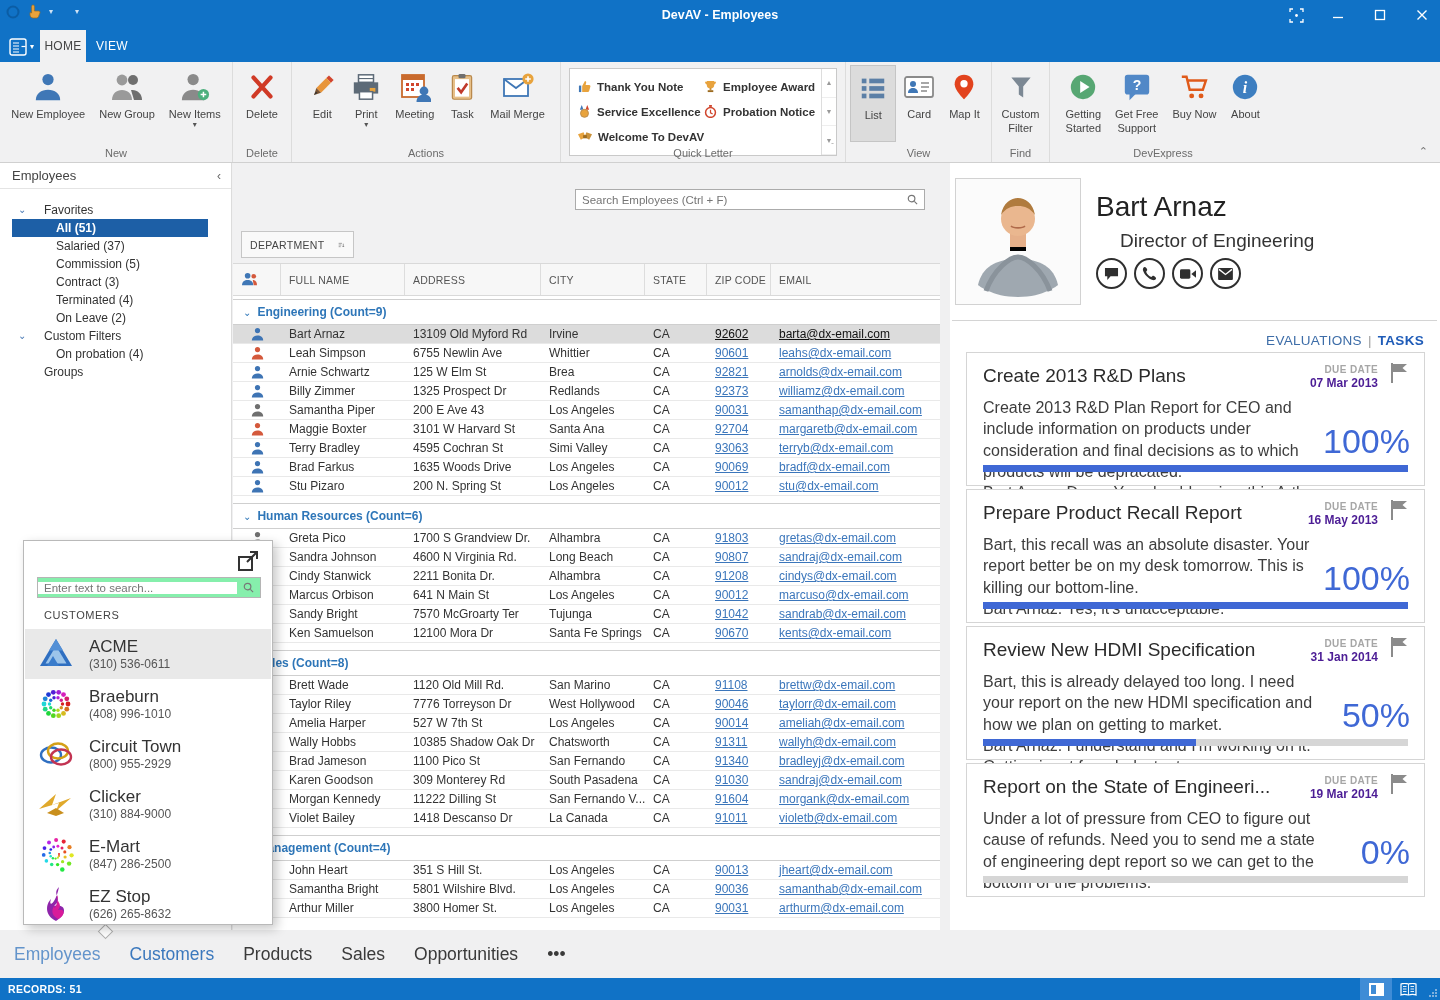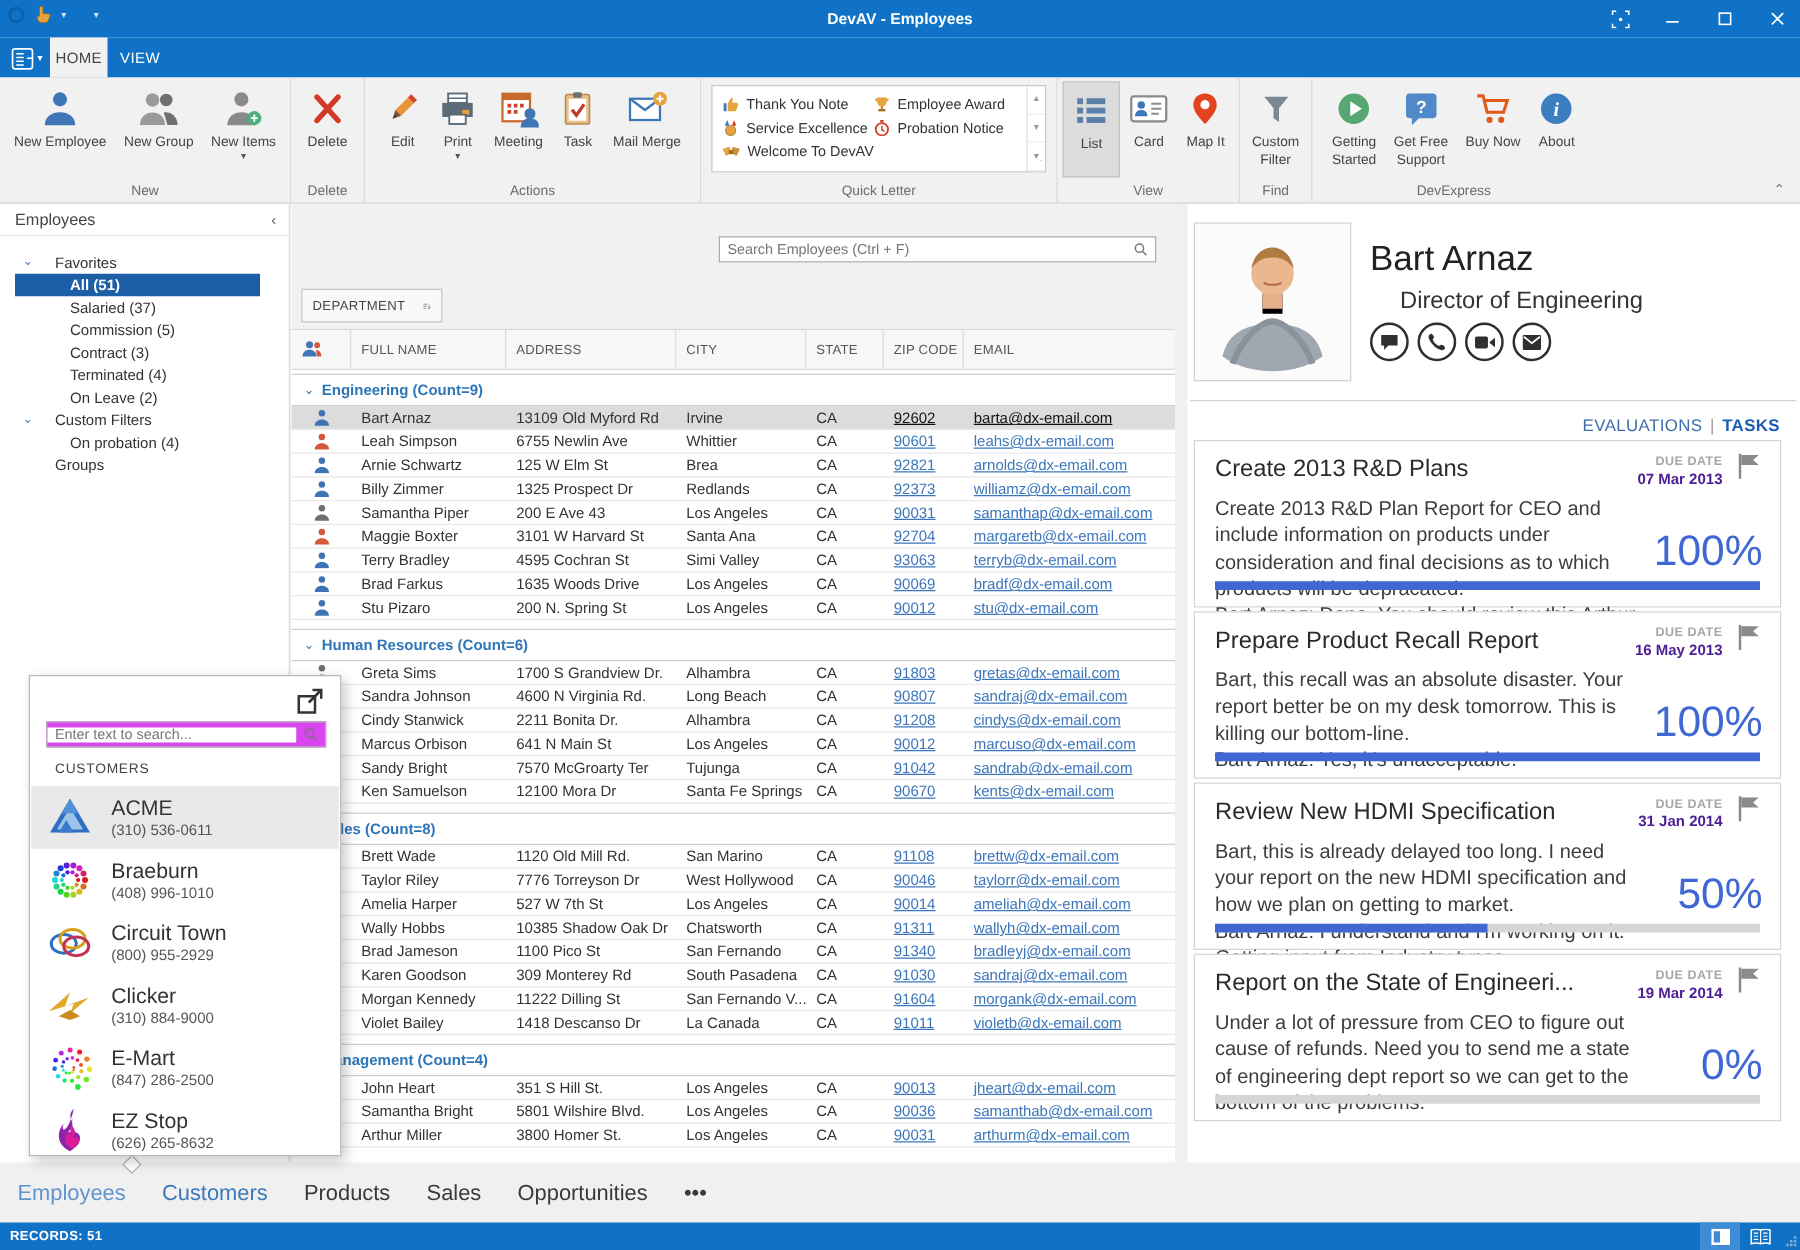--- a/index.html
+++ b/index.html
@@ -25,21 +25,21 @@
   .ribbon { position:absolute; left:0; top:62px; width:1440px; height:101px; background:#f1f1f2; border-bottom:1px solid #d0d0d0; display:flex; }
   .rgroup { position:relative; height:100%; border-right:1px solid #dcdcdc; }
   .rgroup-cap { position:absolute; left:0; right:0; bottom:3px; text-align:center; font-size:11px; color:#6b6b6b; }
   .rbtns { position:absolute; left:0; right:0; top:3px; bottom:20px; display:flex; justify-content:center; }
   .bigbtn { display:flex; flex-direction:column; align-items:center; padding:4px 7px 0 7px; cursor:default; }
   .bigbtn .bicon { height:36px; display:flex; align-items:center; }
   .bigbtn .blabel { font-size:11px; color:#444; text-align:center; line-height:1.25; margin-top:3px; white-space:pre-line; }
   .bigbtn.pressed { background:#dcdcdc; border:1px solid #c5c5c5; }
   .caret { font-size:8px; color:#555; line-height:6px; }
 
-  .qletter { position:absolute; left:8px; top:6px; right:8px; height:70px; background:#fff; border:1px solid #c9c9c9; display:flex; }
+  .qletter { position:absolute; left:8px; top:6px; right:8px; height:88px; background:#fff; border:1px solid #c9c9c9; display:flex;font-weight:bold; }
   .ql-grid { flex:1; display:grid; grid-template-columns:1fr 1fr; grid-template-rows:repeat(3,1fr); grid-auto-flow:column; padding:5px 2px 5px 8px; }
   .ql-item { display:flex; align-items:center; gap:6px; font-size:11.5px; color:#333; white-space:nowrap; }
   .ql-scroll { width:15px; border-left:1px solid #ddd; display:flex; flex-direction:column; }
   .ql-scroll span { flex:1; display:flex; align-items:center; justify-content:center; font-size:7px; color:#999; border-bottom:1px solid #eee; }
   .ribbon-collapse { position:absolute; right:12px; bottom:4px; color:#777; font-size:11px; }
 
   
   .sidebar { position:absolute; left:0; top:163px; width:232px; height:767px; background:#fff; border-right:1px solid #dcdcdc; }
   .side-head { height:26px; line-height:26px; padding:0 12px; font-size:13px; color:#444; border-bottom:1px solid #e4e4e4; position:relative; }
   .side-collapse { position:absolute; right:10px; top:0; color:#666; font-size:12px; }
@@ -76,36 +76,36 @@
   
   .detail { position:absolute; left:950px; top:163px; width:490px; height:767px; background:#fff; }
   .photo { position:absolute; left:5px; top:15px; width:126px; height:127px; background:#fff; border:1px solid #d2d2d2; }
   .d-name { position:absolute; left:146px; top:28px; font-size:28px; color:#222; }
   .d-title { position:absolute; left:147px; top:67px; font-size:19px; color:#333;margin-left:23px; }
   .contacts { position:absolute; left:146px; top:95px; display:flex; gap:7px; }
   .cbtn { width:31px; height:31px; border:2px solid #2f2f2f; border-radius:50%; display:flex; align-items:center; justify-content:center; }
   .d-sep { position:absolute; left:2px; right:3px; top:157px; border-top:1px solid #d4d4d4; }
   .d-tabs { position:absolute; right:16px; top:170px; font-size:13.5px; letter-spacing:.3px; }
   .d-tab-ev { color:#3d6da8; } .d-tab-bar { color:#9a9a9a; padding:0 6px; } .d-tab-tk { color:#1f5cb8; font-weight:bold; }
-  #task-list { position:absolute; left:5px; right:15px; top:189px; }
+  #task-list { position:absolute; left:16px; right:15px; top:189px; }
   .tcard { position:relative; height:134px; border:1px solid #d5d5d5; margin-bottom:3px; background:#fff; }
   .t-title { position:absolute; left:16px; top:12px; font-size:19px; color:#2b2b2b; width:300px; white-space:nowrap; overflow:hidden; }
   .t-meta { position:absolute; right:46px; top:11px; text-align:right; }
   .t-due-lbl { font-size:10px; font-weight:bold; color:#a6a6a6; letter-spacing:.4px; }
   .t-due { font-size:12px; font-weight:bold; color:#4c1d95; margin-top:1px; }
   .t-flag { position:absolute; right:14px; top:9px; }
   .t-desc { position:absolute; left:16px; top:44px; width:340px; font-size:16px; line-height:1.33; color:#3d3d3d; white-space:pre-line; }
   .t-pct { position:absolute; right:14px; bottom:24px; font-size:34px; color:#3f68d5; }
   .t-bar { position:absolute; left:16px; right:16px; bottom:13px; height:7px; background:#d6d6d6; }
   .t-fill { height:7px; background:#3f68d5; }
 
   
   .popup { position:absolute; left:23px; top:540px; width:250px; height:385px; background:#fff; border:1px solid #b9b9b9; box-shadow:4px 4px 10px rgba(0,0,0,.22); z-index:30; overflow:hidden; }
   .pop-open { position:absolute; right:12px; top:8px; }
-  .pop-search { position:absolute; left:13px; top:36px; width:224px; height:21px; border:1px solid #b5b5b5; display:flex; align-items:center; background:#d946ef; }
+  .pop-search { position:absolute; left:13px; top:36px; width:224px; height:21px; border:1px solid #b5b5b5; display:flex; align-items:center; background:#86efac; }
   .pop-search input { flex:1; border:0; outline:none; font-size:11.5px; padding:0 6px; color:#444; font-family:inherit; }
   .pop-cap { position:absolute; left:20px; top:68px; font-size:11px; color:#444; letter-spacing:.6px; }
   #customer-list { position:absolute; left:1px; right:1px; top:88px; }
   .cust { height:50px; display:flex; align-items:center; gap:14px; padding-left:12px; }
   .cust.selected { background:#e9e9e9; }
   .cu-logo { width:38px; height:38px; flex:0 0 38px; }
   .cu-name { font-size:17px; color:#333; line-height:1.15; }
   .cu-phone { font-size:12px; color:#555; }
   .pointer-diamond { position:absolute; left:100px; top:926px; width:11px; height:11px; background:#fff; border:1px solid #b0b0b0; transform:rotate(45deg); z-index:29; }
 
@@ -681,21 +681,21 @@
         <span class="grp-arr">⌄</span>
         <span class="grp-lbl">Human Resources (Count=6)</span>
       </div>
       <div class="g-row">
         <span class="c ci">
           <svg width="13" height="14" viewBox="0 0 13 14">
             <circle cx="6.5" cy="3.6" r="2.6" fill="#6f6f6f"></circle>
             <path d="M.8 13.5c0-3.2 2.5-5 5.7-5s5.7 1.8 5.7 5z" fill="#6f6f6f"></path>
           </svg>
         </span>
-        <span class="c c-name pad">Greta Sims</span>
+        <span class="c c-name pad">Greta Pico</span>
         <span class="c c-addr pad">1700 S Grandview Dr.</span>
         <span class="c c-city pad">Alhambra</span>
         <span class="c c-state pad">CA</span>
         <span class="c c-zip pad"><span class="lnk">91803</span></span>
         <span class="c c-email pad"><span class="lnk">gretas@dx-email.com</span></span>
       </div>
       <div class="g-row">
         <span class="c ci">
           <svg width="13" height="14" viewBox="0 0 13 14">
             <circle cx="6.5" cy="3.6" r="2.6" fill="#3e74b4"></circle>

